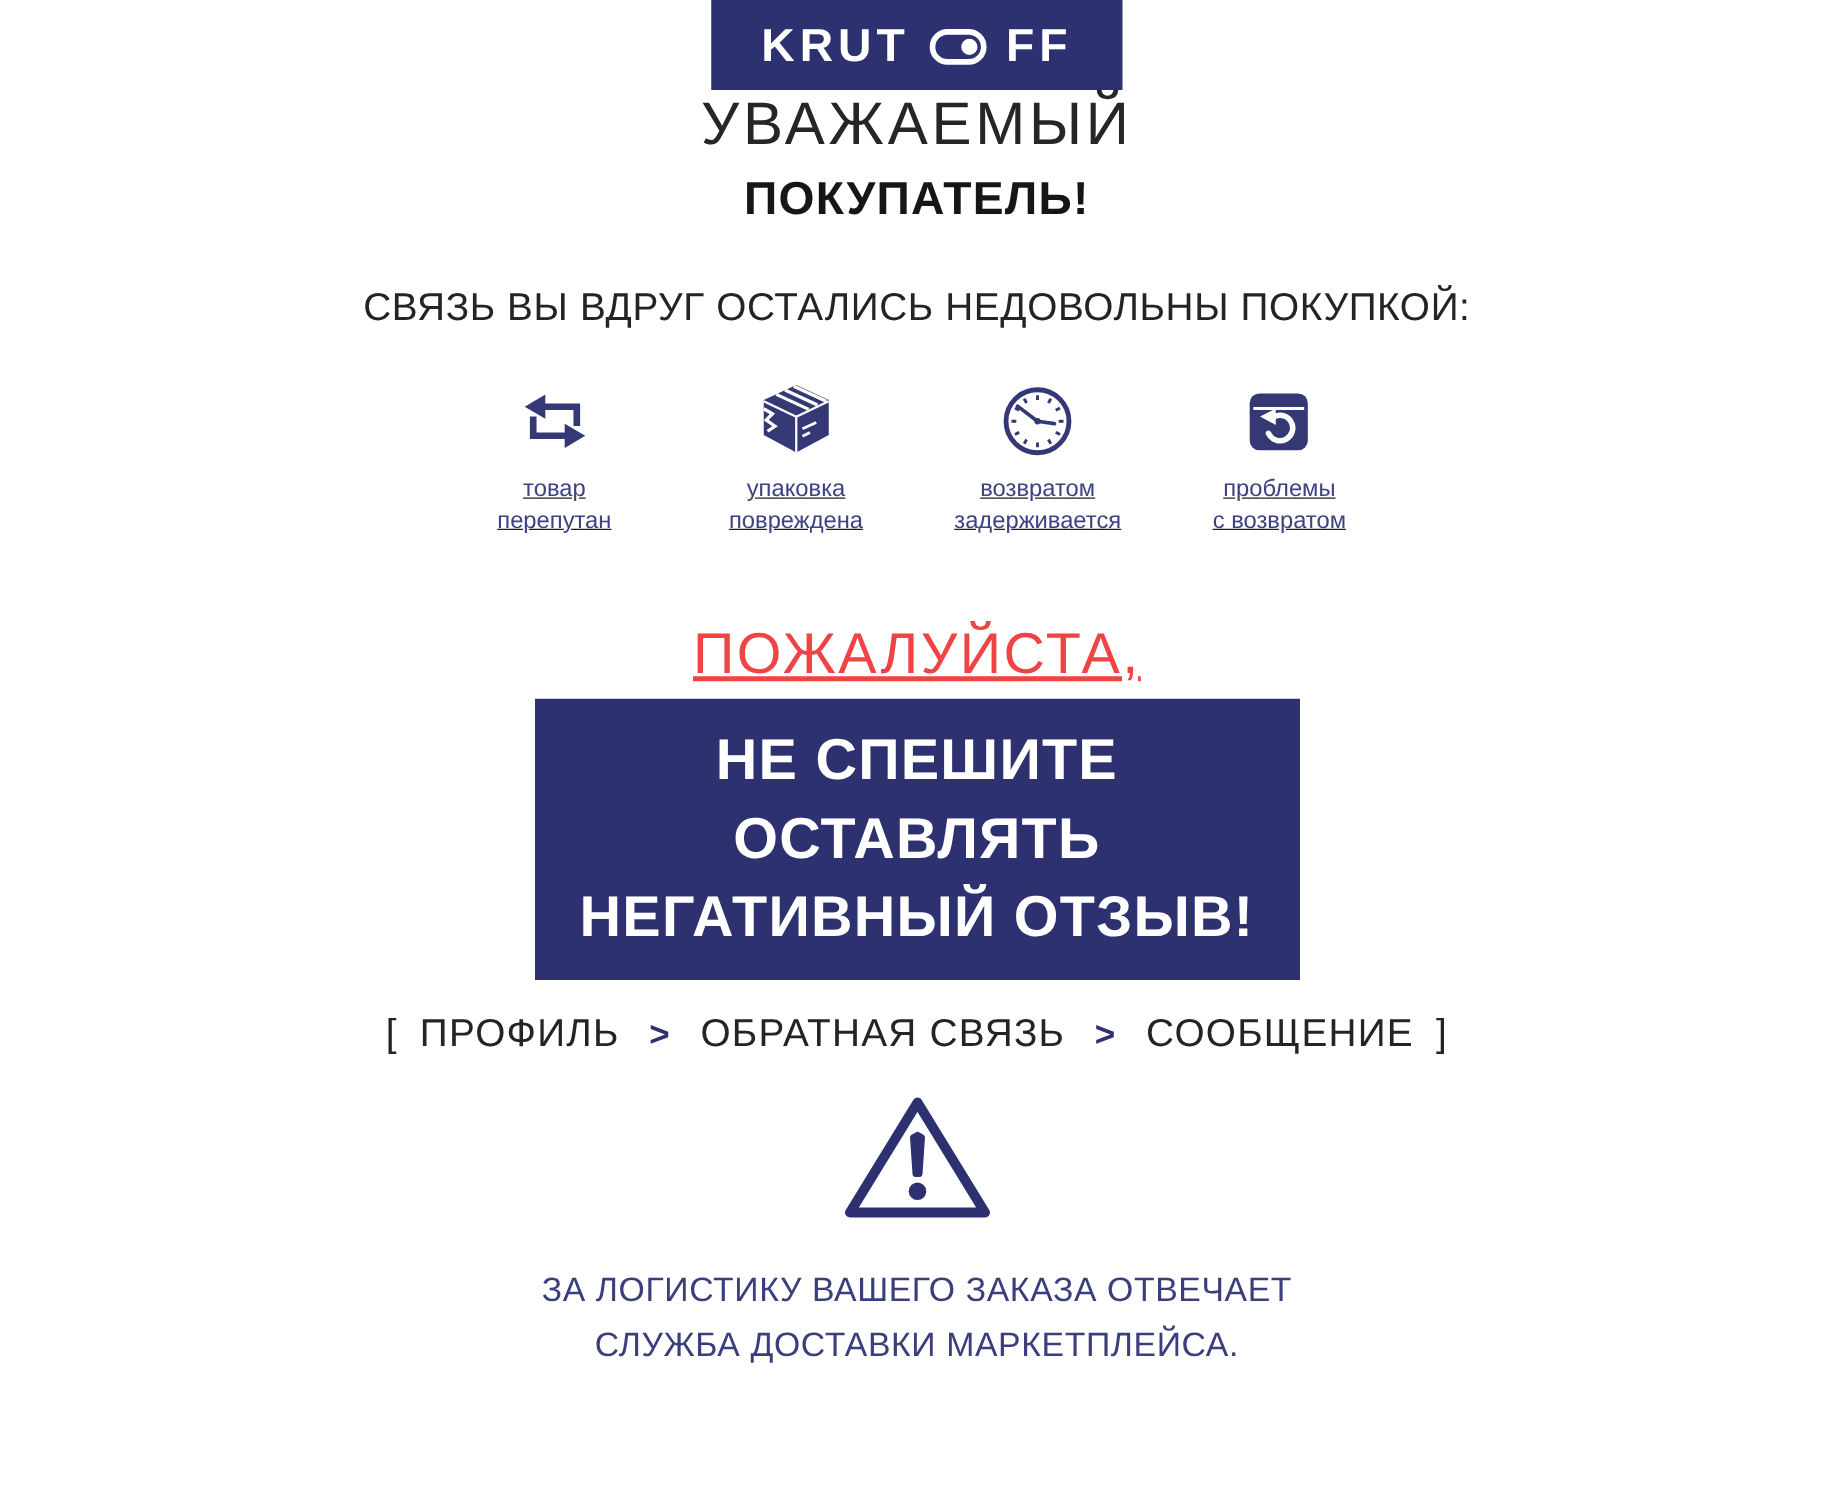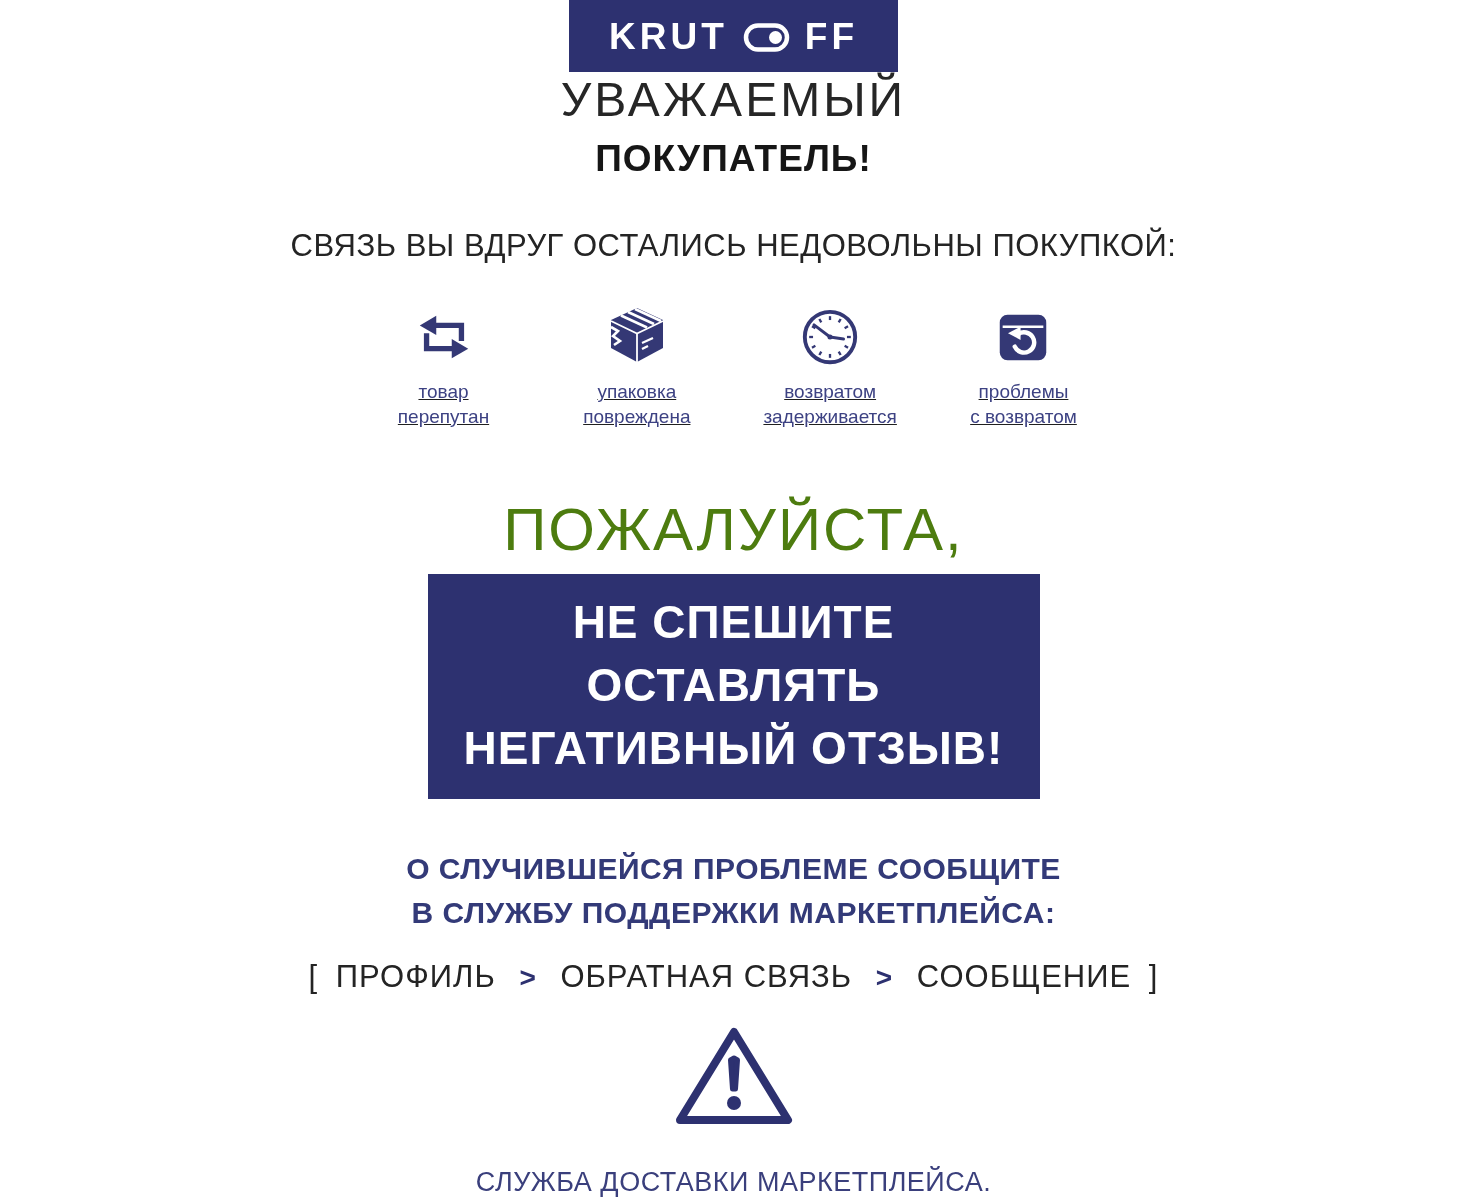--- a/index.html
+++ b/index.html
@@ -44,21 +44,21 @@
     display:flex; justify-content:space-between;
   }
   .issue-item { width:180px; display:flex; flex-direction:column; align-items:center;text-decoration:underline; }
   .issue-icon { height:66px; display:flex; align-items:flex-end; justify-content:center; }
   .issue-label {
     margin-top:12px; font-size:19px; font-weight:500; color:#3d4283; line-height:1.3;
   }
 
   
   .plea-lead {
-    margin-top:66px; font-size:60px; font-weight:400; letter-spacing:2px; color:#4d7c0f;
+    margin-top:66px; font-size:46px; font-weight:400; letter-spacing:2px; color:#ef4444;text-decoration:underline;
   }
   .plea-banner {
     margin:10px auto 0; width:612px;
     background:#2d3170; color:#ffffff;
     padding:17px 10px 19px;
     font-size:46px; font-weight:800; letter-spacing:1px; line-height:1.37;
   }
 
   
   .support-note {
@@ -197,41 +197,38 @@
     </div>
 
   </div>
 
   <div class="plea-lead">ПОЖАЛУЙСТА,</div>
   <div class="plea-banner">
     <div>НЕ СПЕШИТЕ ОСТАВЛЯТЬ</div>
     <div>НЕГАТИВНЫЙ ОТЗЫВ!</div>
   </div>
 
-  <div class="support-note">
-    <div>О СЛУЧИВШЕЙСЯ ПРОБЛЕМЕ СООБЩИТЕ</div>
-    <div>В СЛУЖБУ ПОДДЕРЖКИ МАРКЕТПЛЕЙСА:</div>
-  </div>
 
   <div class="breadcrumb">
     <span class="bracket">[</span>
     <span class="step">ПРОФИЛЬ</span>
     <span class="sep">&gt;</span>
     <span class="step">ОБРАТНАЯ СВЯЗЬ</span>
     <span class="sep">&gt;</span>
     <span class="step">СООБЩЕНИЕ</span>
     <span class="bracket">]</span>
   </div>
 
   <div class="warning-wrap">
     <svg width="126" height="104" viewBox="0 0 126 104" style="margin:0 auto;">
       <path d="M63,7 L117,95 L9,95 Z" fill="none" stroke="#2d3170" stroke-width="8" stroke-linejoin="round"></path>
       <path d="M63,33 L66.5,35 L64.5,64 L61.5,64 L59.5,35 Z" fill="#2d3170" stroke="#2d3170" stroke-width="5" stroke-linejoin="round"></path>
       <circle cx="63" cy="78" r="7" fill="#2d3170"></circle>
     </svg>
   </div>
 
   <div class="footer-block">
+    <div class="footer-line regular">ЗА ЛОГИСТИКУ ВАШЕГО ЗАКАЗА ОТВЕЧАЕТ</div>
     <div class="footer-line regular">СЛУЖБА ДОСТАВКИ МАРКЕТПЛЕЙСА.</div>
 
   </div>
 
 </div>
 
 </body></html>

